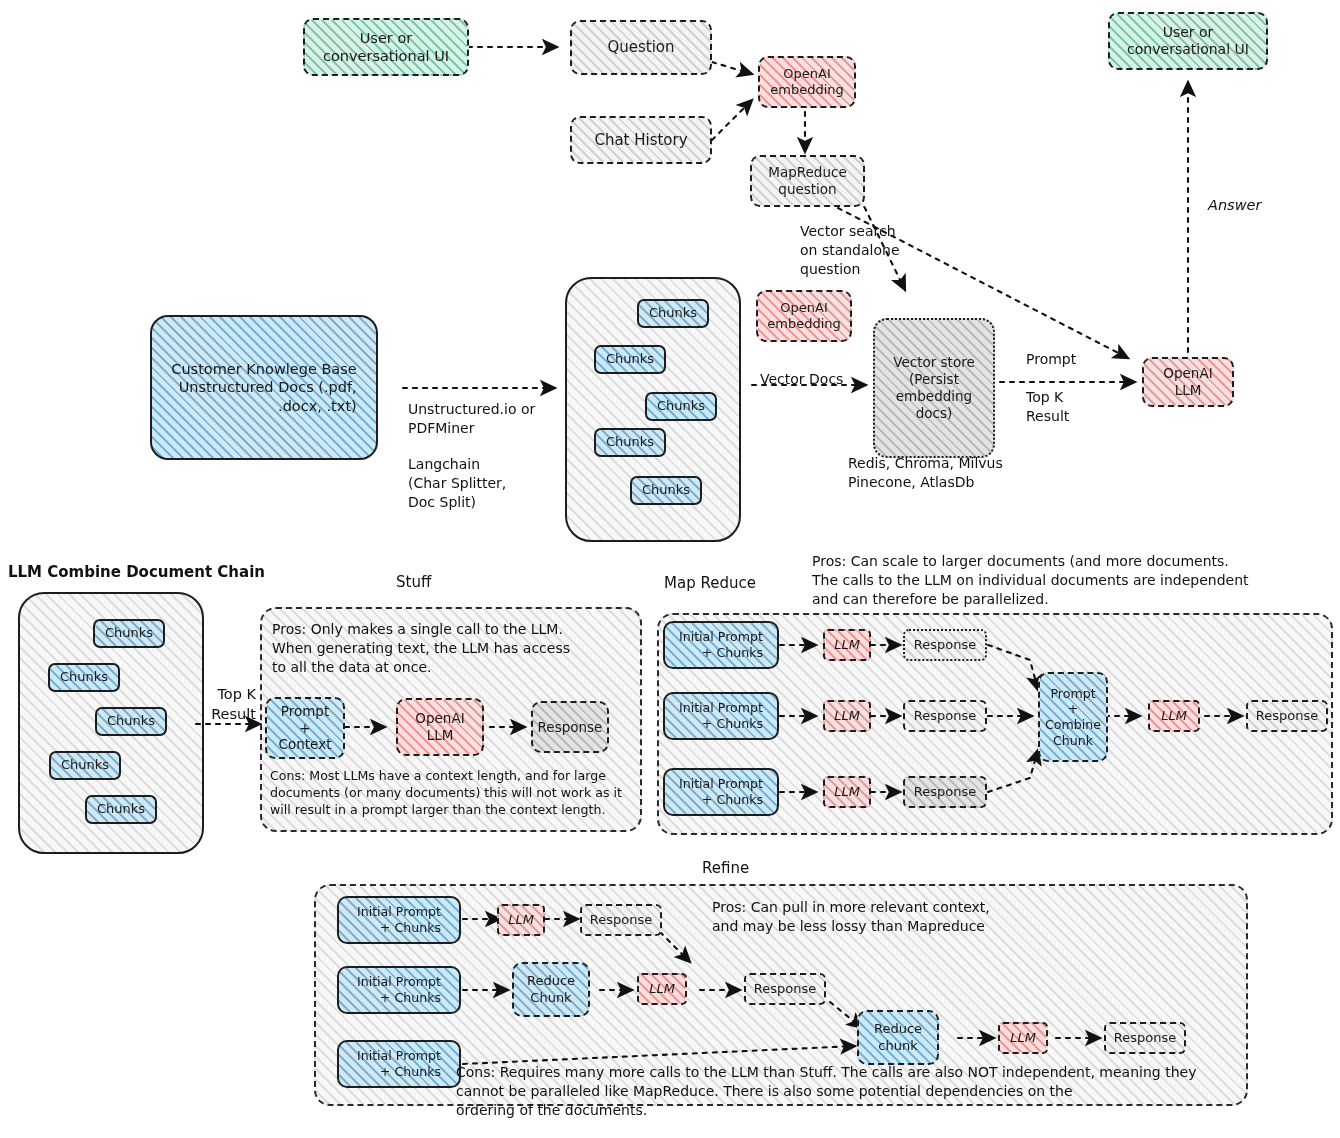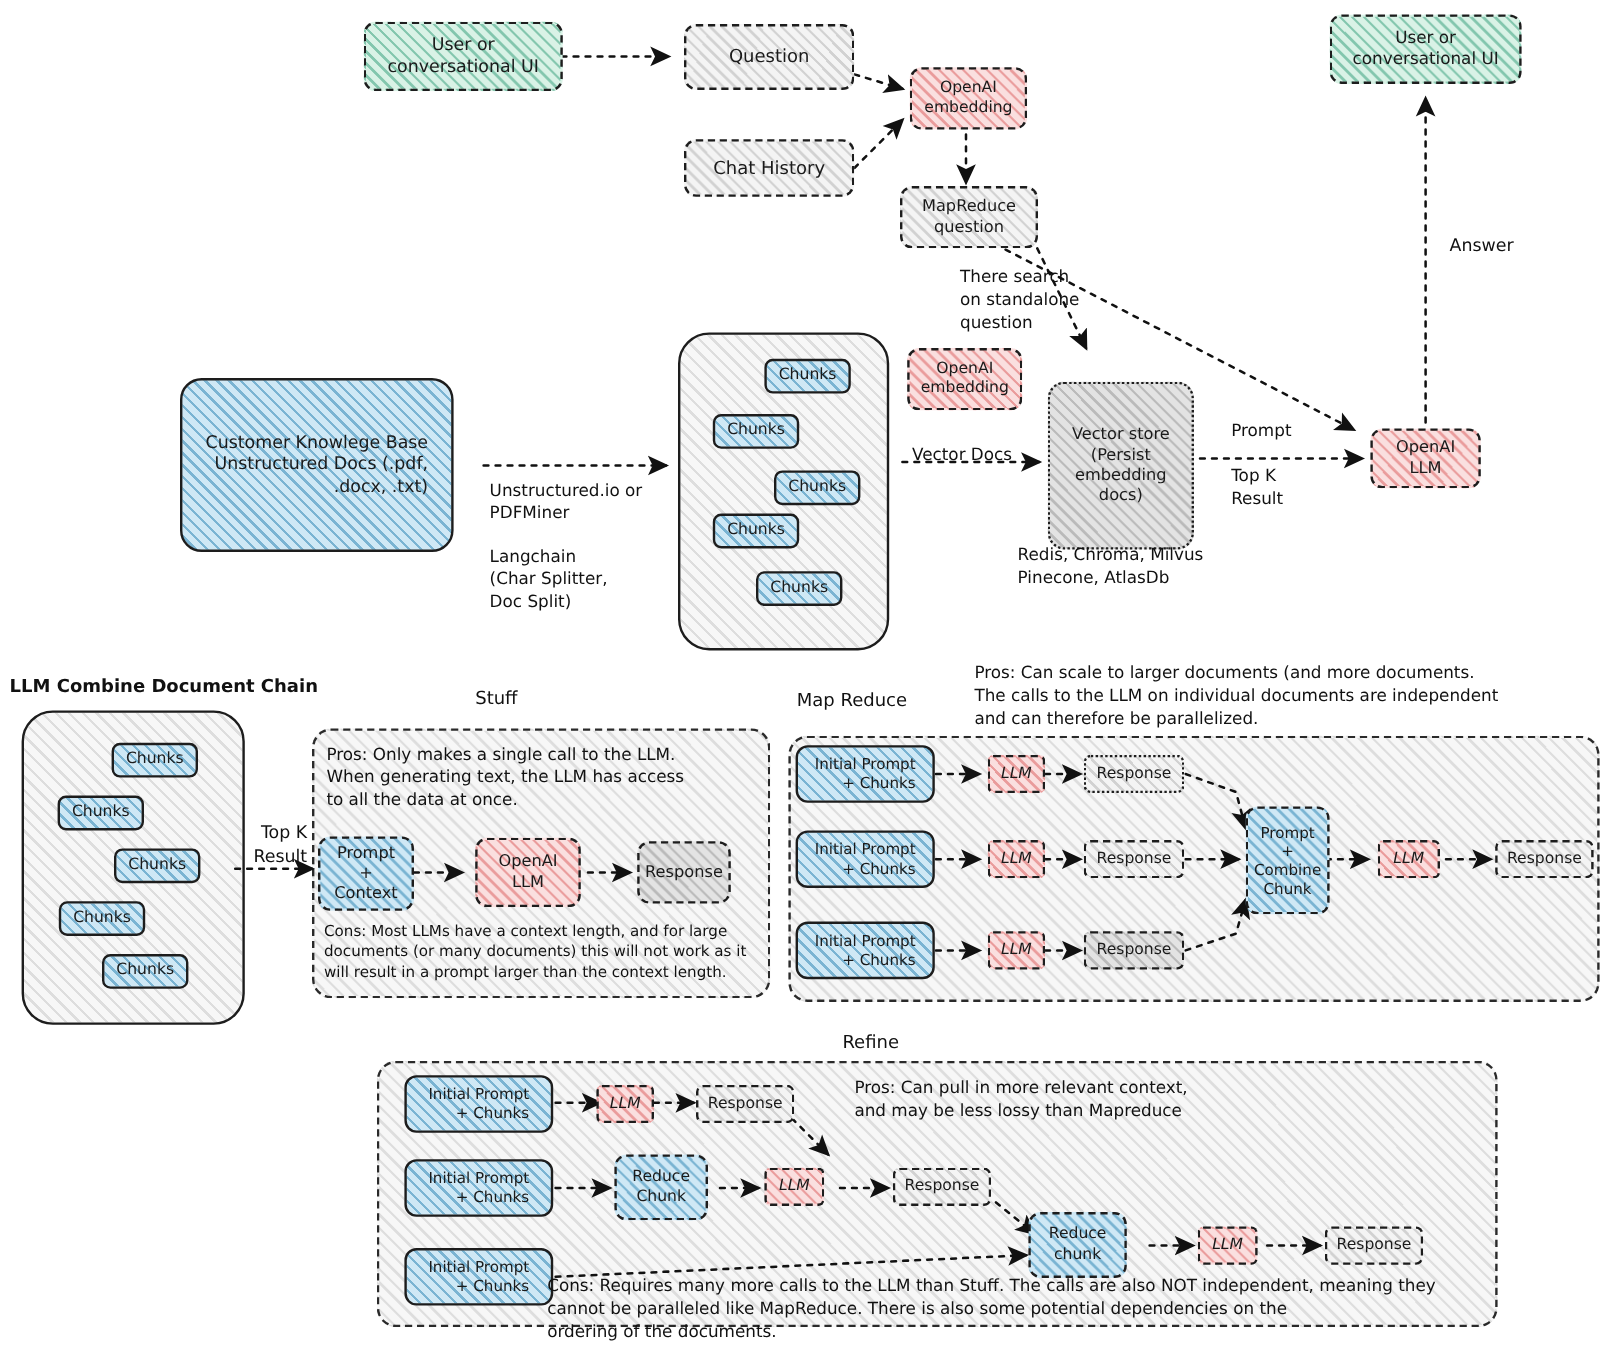--- a/index.html
+++ b/index.html
@@ -129,23 +129,23 @@
 
   <div class="node dashed fill-red" style="left:758px;top:56px;width:98px;height:52px;font-size:13px;">OpenAI
 embedding</div>
 
   <div class="node dashed fill-grey" style="left:750px;top:155px;width:115px;height:52px;font-size:13.5px;">MapReduce
 question</div>
 
   <div class="node dashed fill-green" style="left:1108px;top:12px;width:160px;height:58px;font-size:14px;">User or
 conversational UI</div>
 
-  <div class="lbl" style="left:1208px;top:196px;font-size:14.5px;">Answer</div>
-
-  <div class="lbl" style="left:800px;top:222px;font-size:14px;">There search
+  <div class="lbl" style="left:1208px;top:196px;font-size:14.5px;font-style:italic;">Answer</div>
+
+  <div class="lbl" style="left:800px;top:222px;font-size:14px;">Vector search
 on standalone
 question</div>
 
   <div class="node solid fill-blue" style="left:150px;top:315px;width:228px;height:145px;font-size:14.5px;border-radius:18px;">Customer Knowlege Base
 Unstructured Docs (.pdf,
 .docx, .txt)</div>
 
   <div class="lbl" style="left:408px;top:400px;font-size:14px;">Unstructured.io or
 PDFMiner</div>
 

